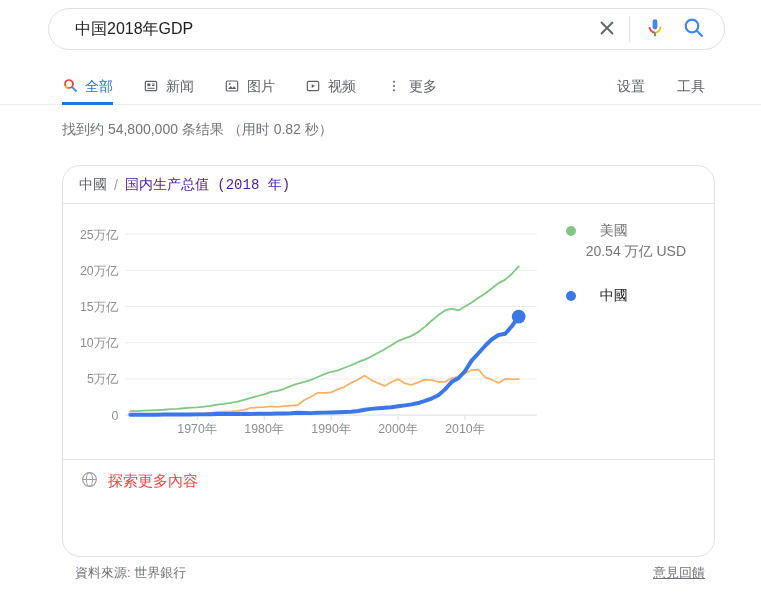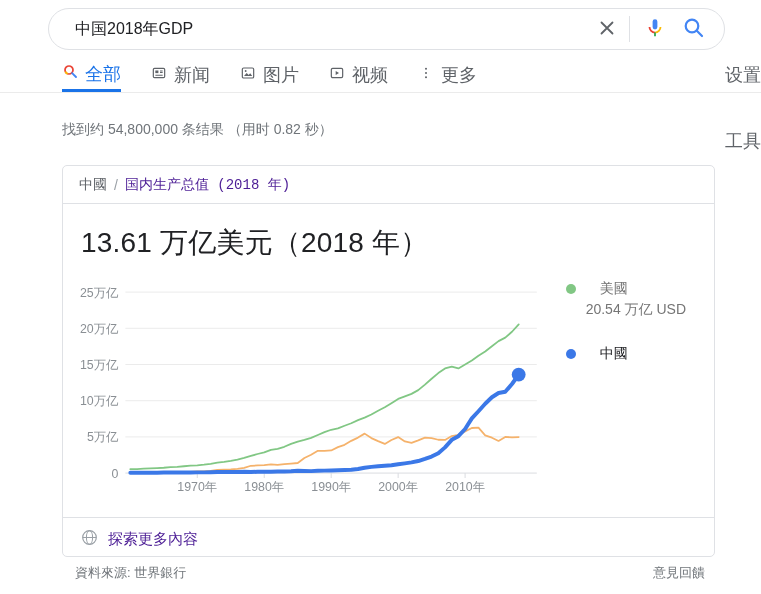--- a/index.html
+++ b/index.html
@@ -9,57 +9,57 @@
   .search-box { position:absolute; left:48px; top:8px; width:677px; height:42px;
     border:1px solid #dfe1e5; border-radius:22px; display:flex; align-items:center; background:#fff; }
   .search-input { flex:1; border:none; outline:none; font-size:16px; color:#202124;
     padding-left:26px; background:transparent; font-family:"Liberation Sans", sans-serif; }
   .sb-icons { display:flex; align-items:center; padding-right:18px; }
   .icon-btn { display:flex; align-items:center; justify-content:center; cursor:pointer; background:none; border:none; padding:0; }
   .sb-divider { width:1px; height:26px; background:#dfe1e5; margin:0 14px 0 12px; }
   .mic-btn { margin-right:16px; }
 
   
-  .tab-bar { position:absolute; top:58px; left:0; width:761px; height:35px;
-    border-bottom:1px solid #ebebeb; display:flex; align-items:flex-start; padding-left:62px; font-size:18px; color:#5f6368; }
+  .tab-bar { position:absolute; top:70px; left:0; width:761px; height:35px;
+    border-bottom:1px solid #ebebeb; display:flex; align-items:flex-end; padding-left:62px; font-size:14px; color:#5f6368; }
   .tab { display:flex; align-items:center; gap:7px; margin-right:30px; cursor:pointer; height:34px; }
   .tab.active { color:#1a73e8; border-bottom:3px solid #1a73e8; margin-bottom:-1px; }
-  .tab-right { margin-left:auto; display:flex; gap:32px; align-items:center;flex-direction:column; }
+  .tab-right { margin-left:auto; display:flex; gap:32px; padding-right:56px; align-items:center; }
   .tab-right .tab { margin-right:0; }
 
   
   .stats { position:absolute; left:62px; top:121px; font-size:14px; color:#70757a; }
 
   
   .card { position:absolute; left:62px; top:165px; width:653px; height:392px;
-    border:1px solid #dfe1e5; border-radius:5px; background:#fff; }
+    border:1px solid #dfe1e5; border-radius:18px; background:#fff; }
   .card-header { height:38px; display:flex; align-items:center; padding-left:16px;
     border-bottom:1px solid #dfe1e5; font-size:14px; }
   .bc-country { color:#5f6368; }
   .bc-sep { color:#9aa0a6; margin:0 7px; }
   .bc-metric { color:#4c1d95;font-family:Liberation Mono, monospace; }
   .card-title { margin:20px 0 0 18px; font-size:28px; color:#202124; letter-spacing:0.2px; }
 
   .chart-row { display:flex; margin-top:14px; }
   .chart-svg { margin-left:8px; display:block; }
   .axis-label { fill:#8a8f94; font-size:12.5px; font-family:"Liberation Sans", sans-serif; }
 
   .legend { width:150px; margin-left:15px; margin-top:4px; }
   .legend-item { margin-bottom:26px; font-size:14px; color:#757575; cursor:pointer; }
   .legend-name-row { display:flex; align-items:center; gap:24px; }
   .legend-dot { width:10px; height:10px; border-radius:50%; flex:0 0 auto; }
   .legend-value { margin-left:20px; margin-top:3px; }
   .legend-item.emphasized .legend-name, .legend-item.emphasized .legend-value { color:#202124; }
 
   .card-footer { border-top:1px solid #dfe1e5; height:43px; display:flex; align-items:center;
-    padding-left:17px; gap:9px; color:#4c1d95; font-size:15px; margin-top:11px; cursor:pointer; }
+    padding-left:17px; gap:9px; color:#ef4444; font-size:15px; margin-top:11px; cursor:pointer; }
 
   .source-row { position:absolute; left:62px; top:564px; width:653px; display:flex;
     justify-content:space-between; font-size:13px; color:#70757a; padding:0 10px 0 13px; }
-  .feedback { cursor:pointer; }
+  .feedback { cursor:pointer;text-decoration:underline; }
 </style>
 </head>
 <body>
 
 <div class="search-box">
   <input class="search-input" type="text" value="中国2018年GDP" style="">
   <div class="sb-icons">
     <button class="icon-btn">
       <span>
         <svg width="20" height="20" viewBox="0 0 20 20">
@@ -150,21 +150,20 @@
 </div>
 
 <div class="stats">找到约 54,800,000 条结果 （用时 0.82 秒）</div>
 
 <div class="card">
   <div class="card-header">
     <span class="bc-country">中國</span>
     <span class="bc-sep">/</span>
     <span class="bc-metric">国内生产总值 (2018 年)</span>
   </div>
-  <div class="card-title">13.61 万亿美元（2018 年）</div>
 
   <div class="chart-row">
     <svg id="chart-svg" class="chart-svg" width="485" height="230" viewBox="0 0 485 230">
         <line x1="55" x2="471" y1="198" y2="198" stroke="#dadce0" stroke-width="1"></line>
         <text x="48" y="202.5" text-anchor="end" class="axis-label">0</text>
         <line x1="55" x2="471" y1="161.4" y2="161.4" stroke="#ebebeb" stroke-width="1"></line>
         <text x="48" y="165.9" text-anchor="end" class="axis-label">5万亿</text>
         <line x1="55" x2="471" y1="124.8" y2="124.8" stroke="#ebebeb" stroke-width="1"></line>
         <text x="48" y="129.3" text-anchor="end" class="axis-label">10万亿</text>
         <line x1="55" x2="471" y1="88.19999999999999" y2="88.19999999999999" stroke="#ebebeb" stroke-width="1"></line>

